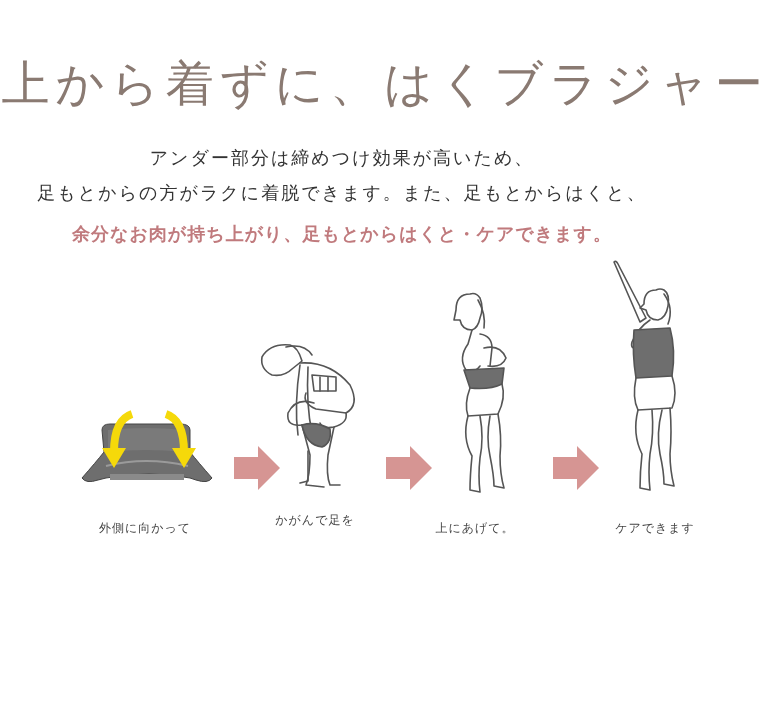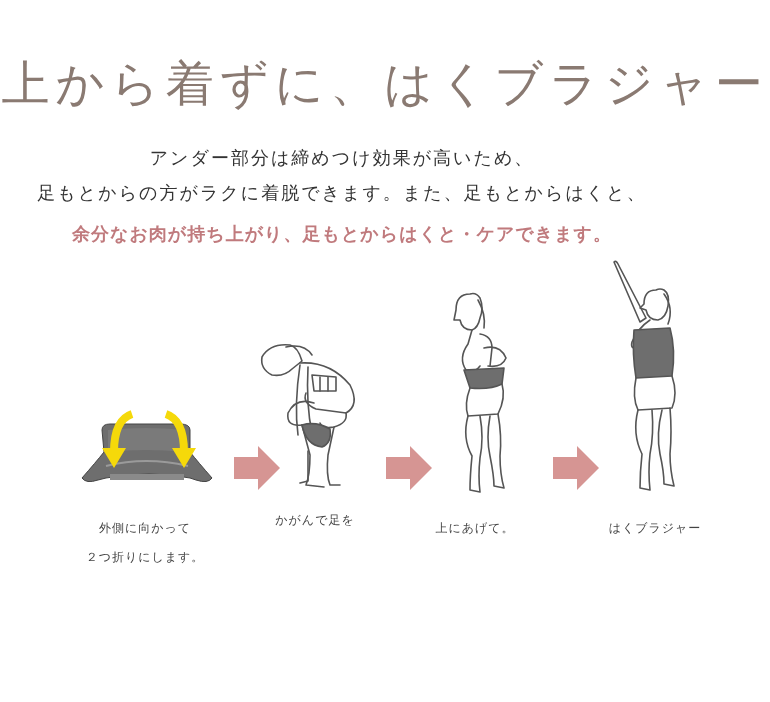--- a/index.html
+++ b/index.html
@@ -101,23 +101,22 @@
     <path d="M40 62 Q28 70 22 84 Q20 92 28 90 L44 74"></path>
     <path d="M24 72 L60 70 Q66 92 62 118 L26 120 Q22 96 24 72 Z" fill="#6e6e6e"></path>
     <path d="M26 120 Q22 140 28 152 L62 150 Q68 136 62 118"></path>
     <path d="M28 152 Q22 176 32 196 Q30 214 30 230 L40 232 Q38 214 40 196 Q44 176 42 152"></path>
     <path d="M52 152 Q46 176 50 196 Q54 214 54 226 L64 228 Q60 212 60 196 Q62 174 60 150"></path>
   </svg>
 </div>
 
 <div class="caption" style="left:50px;top:514px;width:190px;">
   <span>外側に向かって</span>
-  <span>２つ折りにします。</span>
 </div>
 <div class="caption" style="left:240px;top:506px;width:150px;">
   <span>かがんで足を</span>
 </div>
 <div class="caption" style="left:400px;top:514px;width:150px;">
   <span>上にあげて。</span>
 </div>
 <div class="caption" style="left:575px;top:514px;width:160px;">
-  <span>はくブラジャー</span>
+  <span>ケアできます</span>
 </div>
 
 </body></html>

